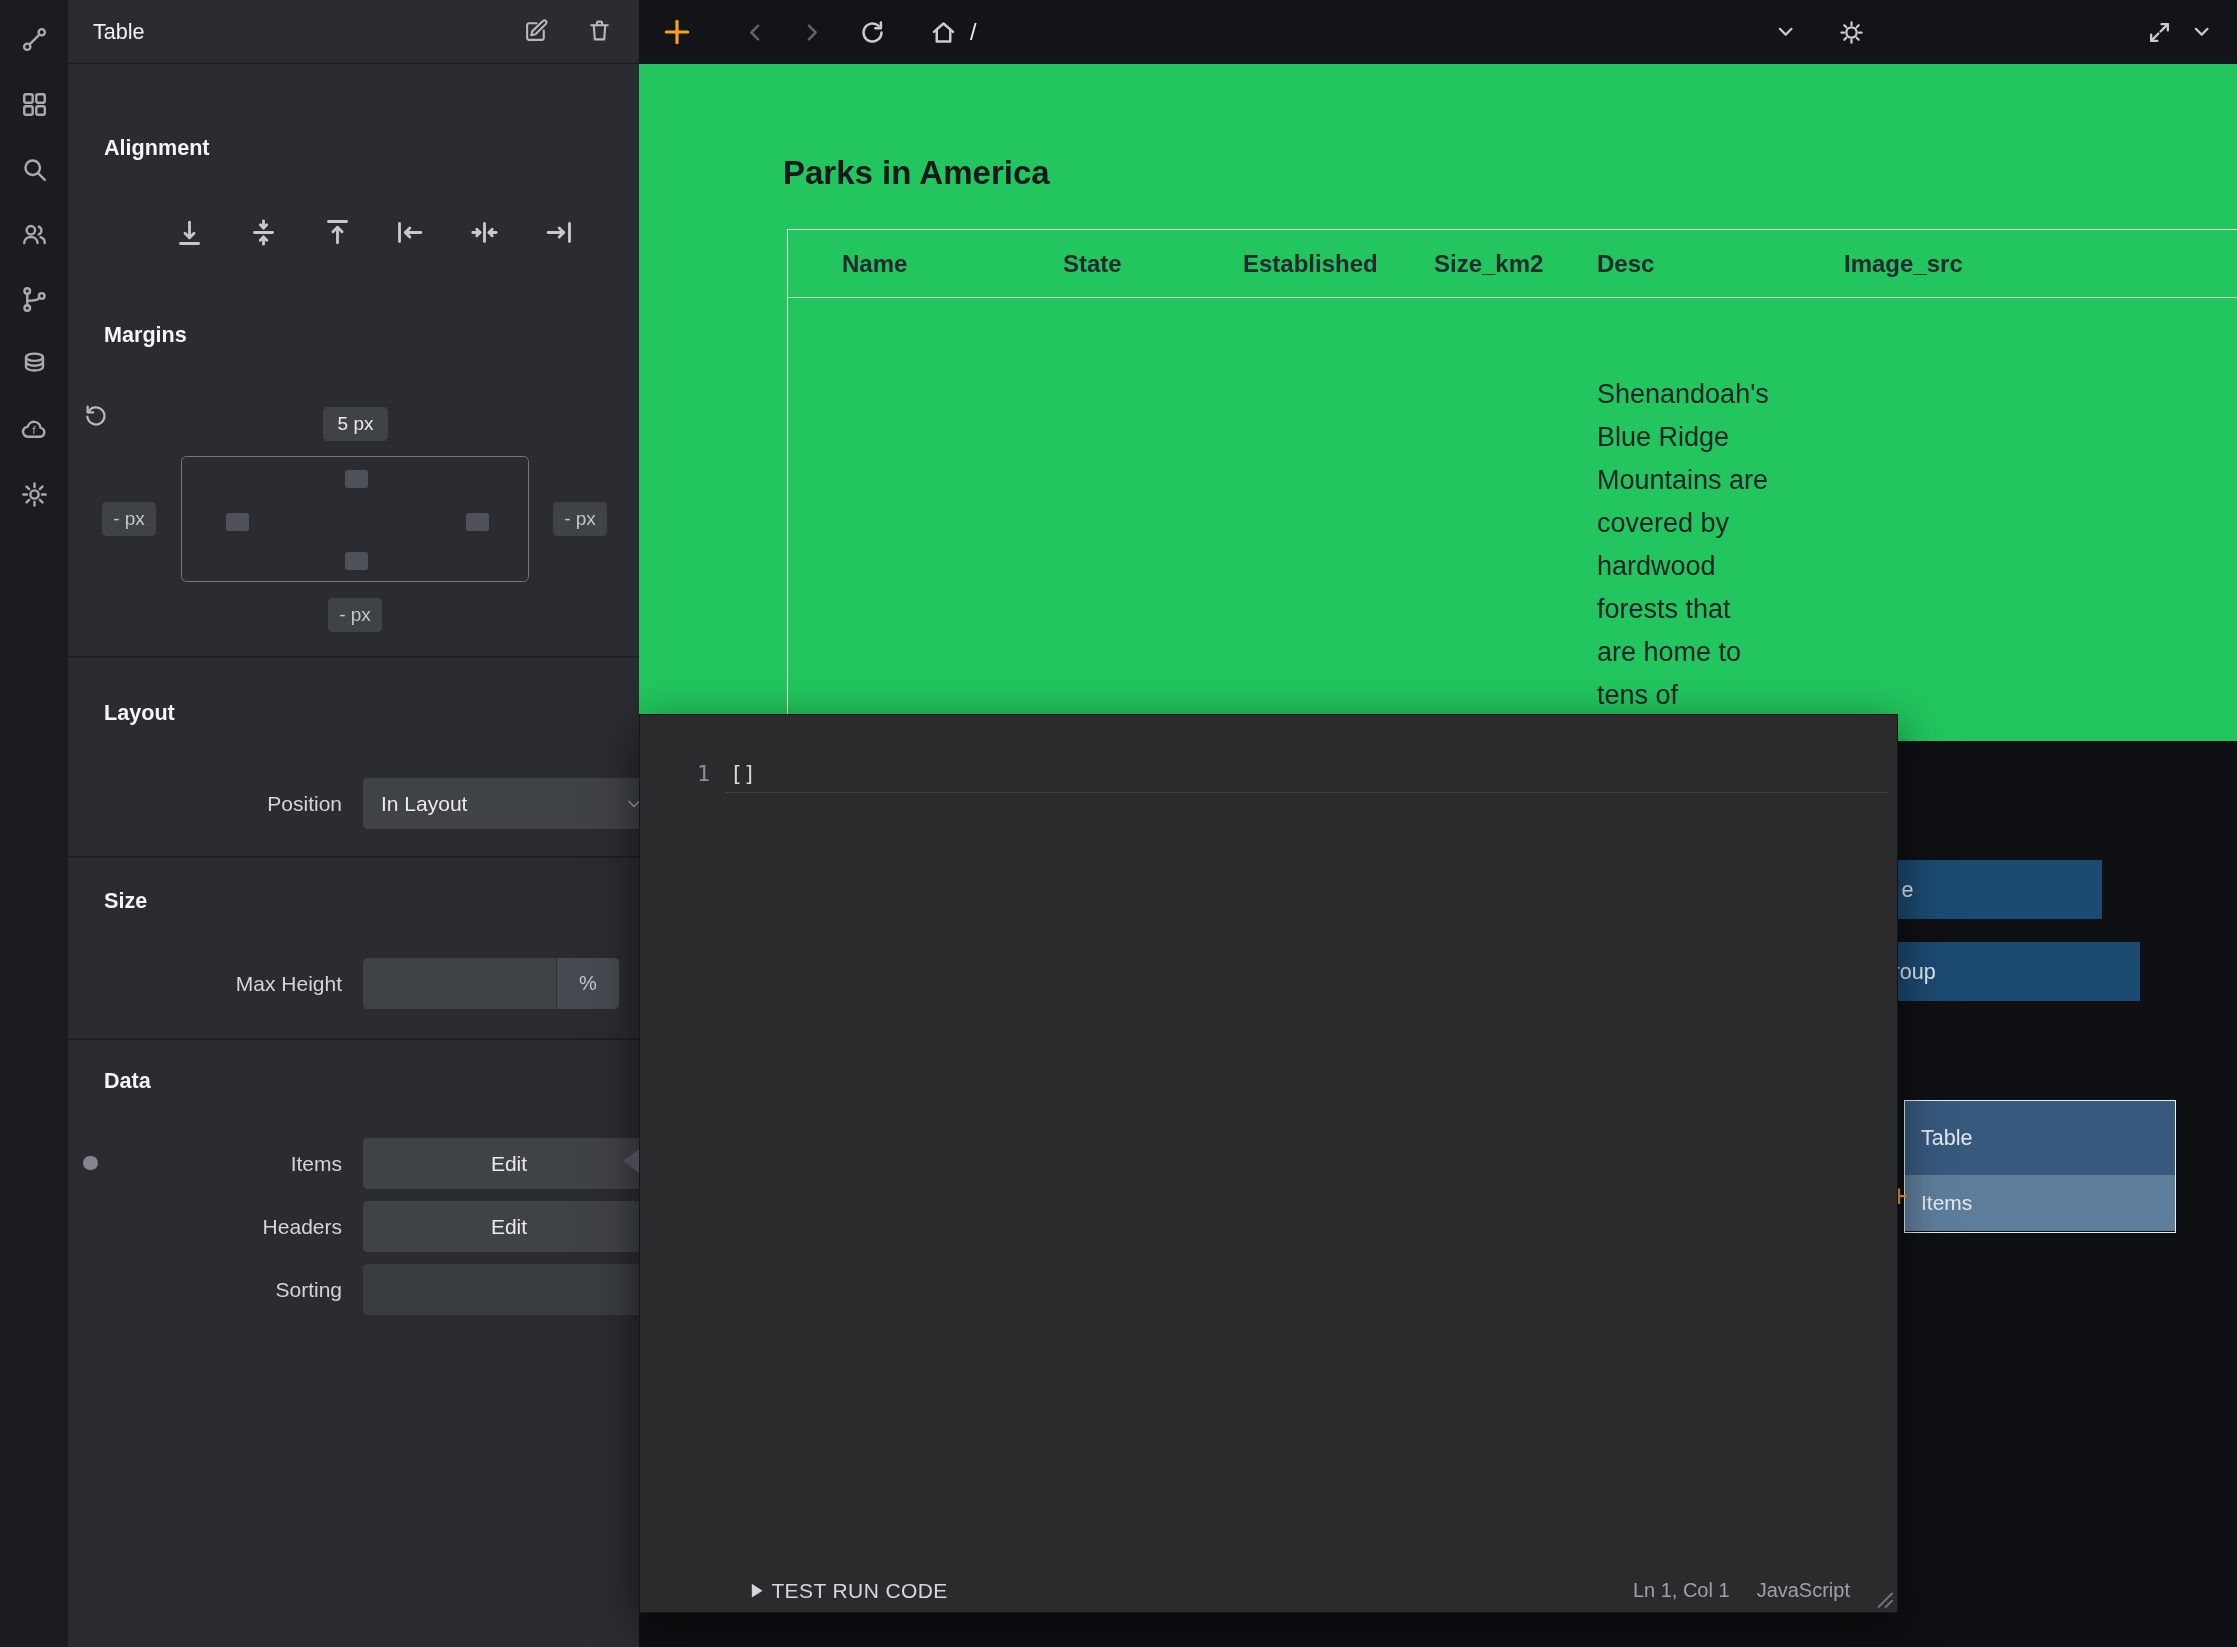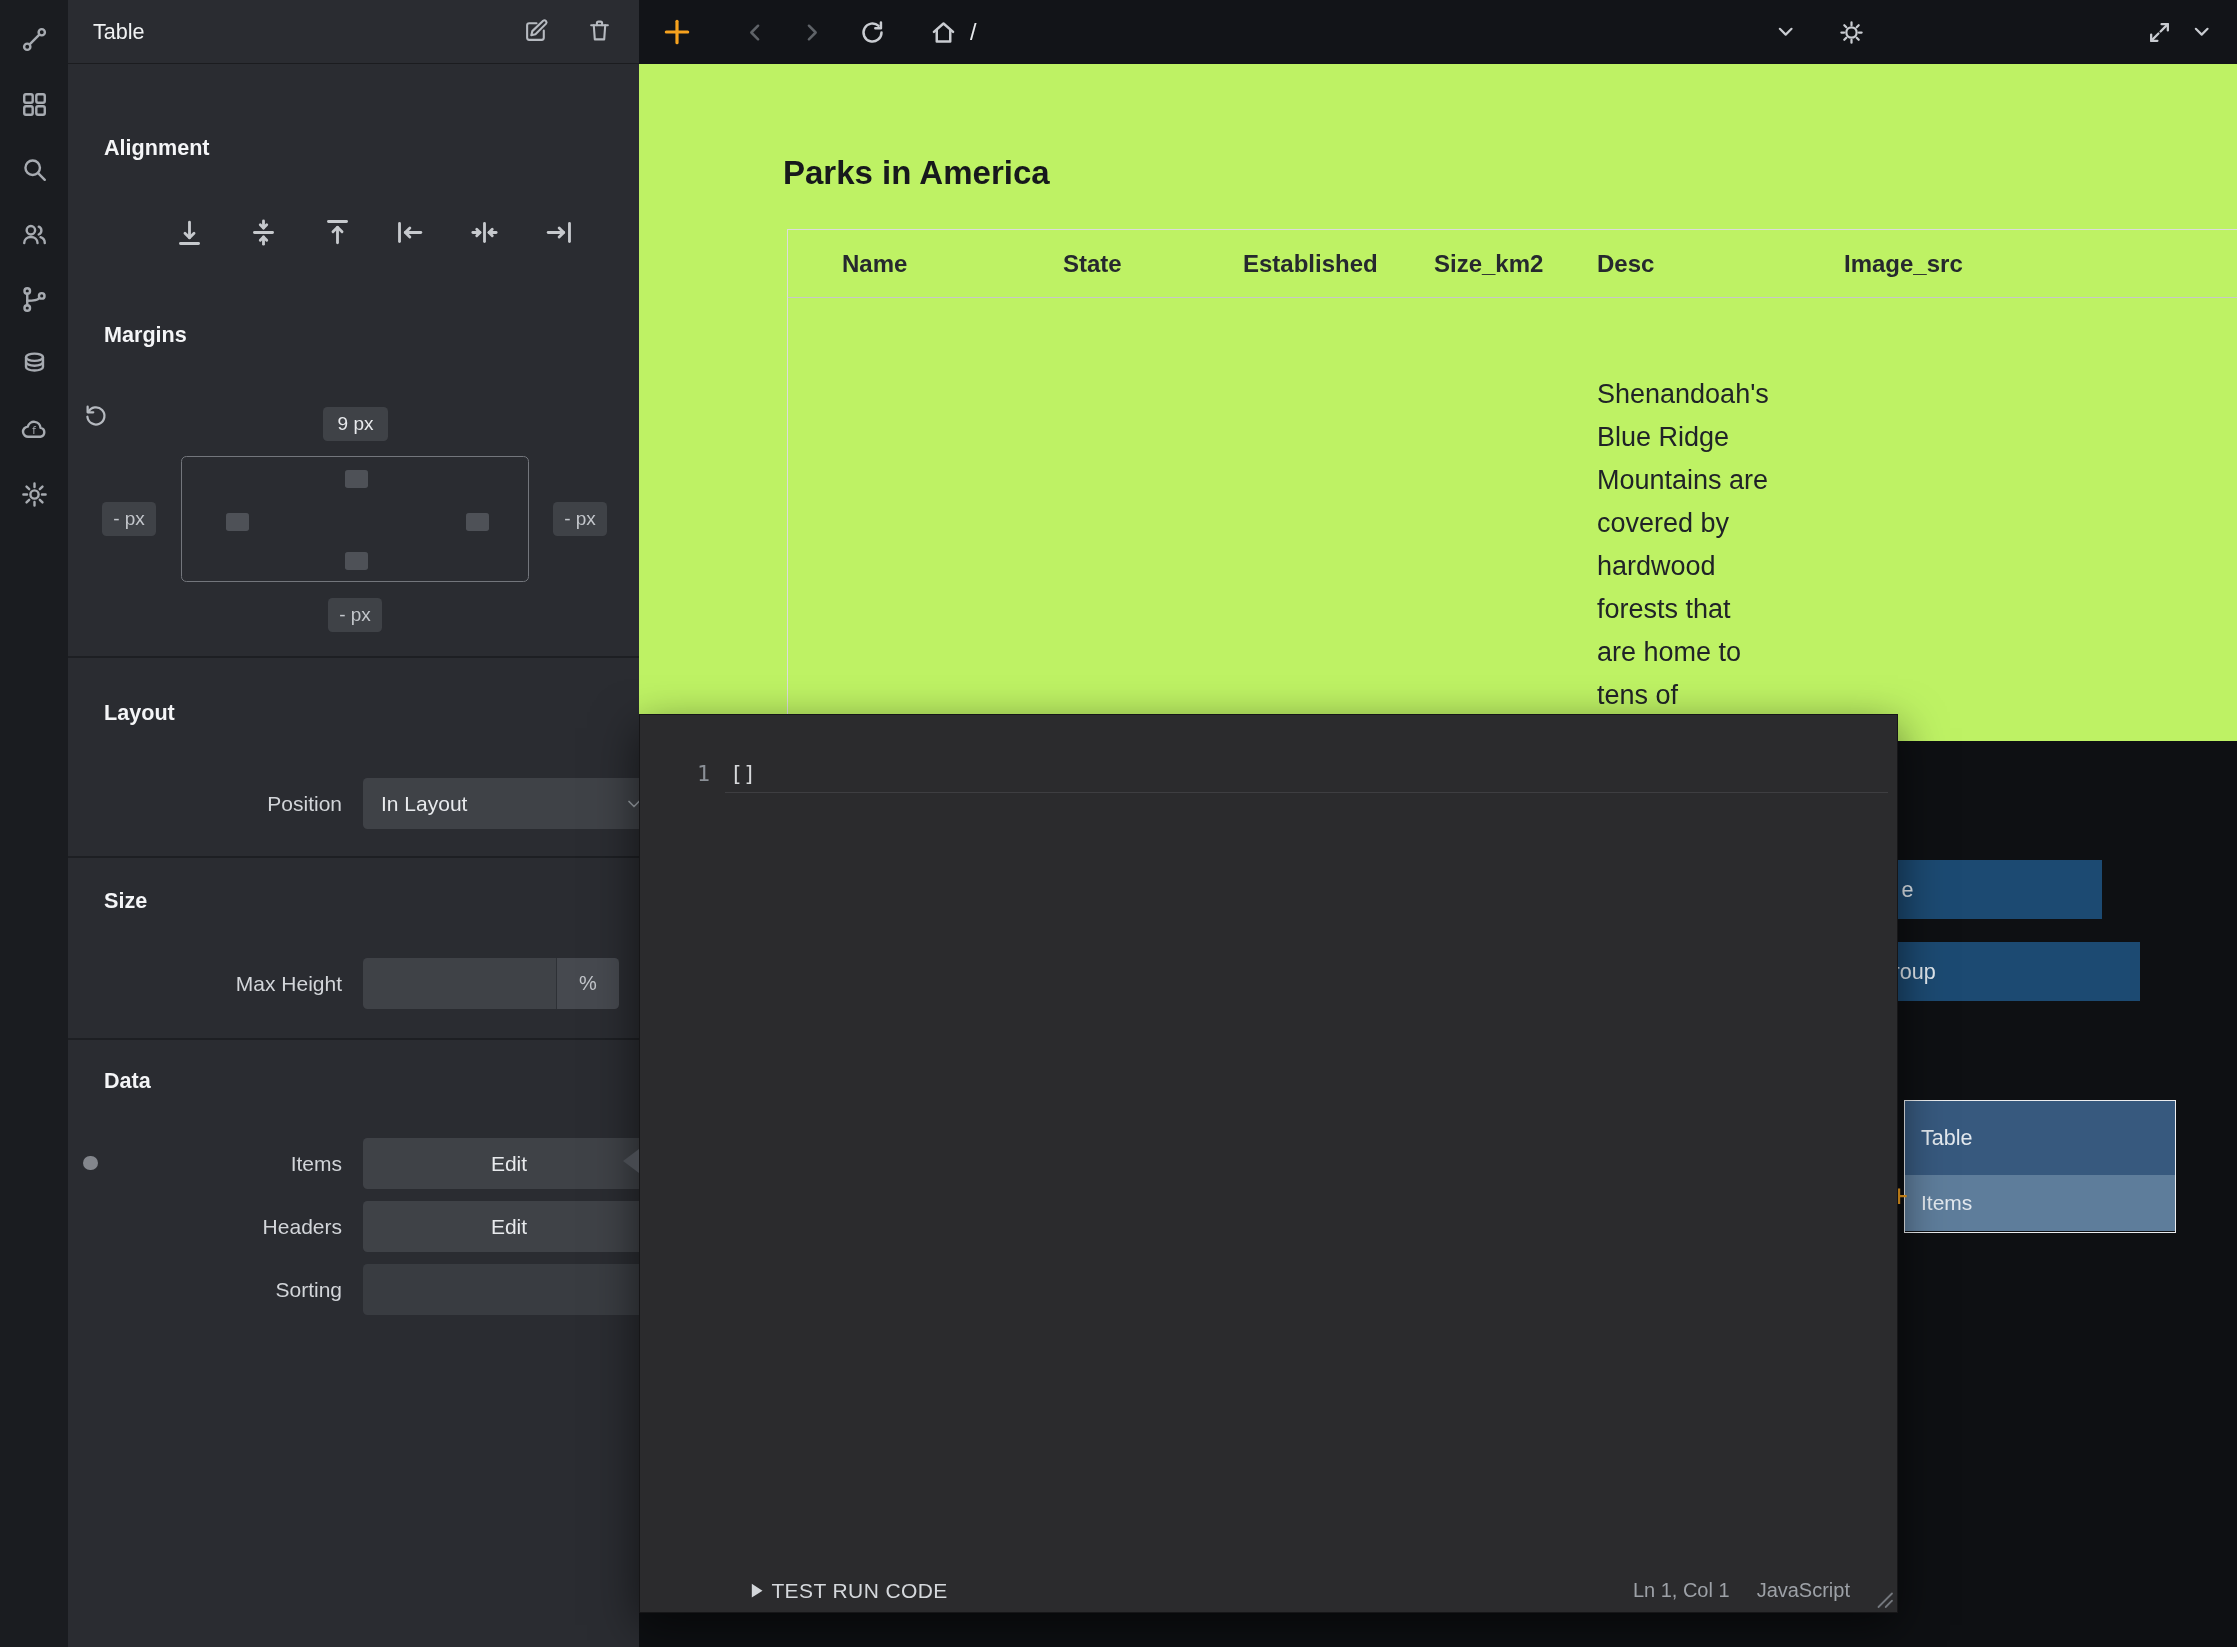--- a/index.html
+++ b/index.html
@@ -44,21 +44,21 @@
 
   
   #toolbar{position:absolute;left:639px;top:0;width:1599px;height:64px;background:#121418;z-index:15;}
   .tb-btn{position:absolute;top:0;height:64px;width:43px;display:flex;align-items:center;justify-content:center;cursor:pointer;}
   #tb-plus{color:#f6a21e;}
   .tb-dim{color:#5f6368;}
   .tb-lt{color:#c9ccd1;}
   #tb-path{position:absolute;left:331px;top:0;height:64px;display:flex;align-items:center;font-size:23.4px;color:#e8eaed;cursor:pointer;}
 
   
-  #canvas{position:absolute;left:639px;top:64px;width:1599px;height:677px;background:#bef264;overflow:hidden;z-index:5;}
+  #canvas{position:absolute;left:639px;top:64px;width:1599px;height:677px;background:#22c55e;overflow:hidden;z-index:5;}
   #app-title{position:absolute;left:144px;top:87px;font-size:33px;font-weight:bold;color:#17191c;line-height:43px;cursor:pointer;}
   #ptable{position:absolute;left:148px;top:165px;width:1530px;height:504px;border-top:0.9px solid #dcdcdc;border-left:0.9px solid #dcdcdc;cursor:pointer;}
   #ptable-head{position:absolute;left:0;top:0;width:100%;height:68px;border-bottom:0.9px solid #c8c8c8;}
   .th{position:absolute;top:20px;font-size:24px;font-weight:bold;color:#26292e;white-space:nowrap;}
   #desc-cell{position:absolute;left:809px;top:95px;width:236px;font-size:27px;line-height:43px;color:#202327;white-space:pre-line;margin-top:48px;}
 
   
   #tree{position:absolute;left:639px;top:741px;width:1599px;height:906px;background:#0e1013;z-index:10;}
   .tree-block{position:absolute;display:flex;align-items:center;overflow:hidden;cursor:pointer;}
   .tree-label{font-size:21.6px;color:#e2e8ee;white-space:nowrap;}
@@ -221,21 +221,21 @@
       </span>
     </div>
 
     <div class="sec-label" style="top:322px;">Margins</div>
     <span id="reset-btn" class="ico">
       <svg width="27" height="27" viewBox="0 0 24 24">
           <path d="M5 5v5h5"></path>
           <path d="M5.6 9.8A7.6 7.6 0 1 1 4.8 14"></path>
         </svg>
     </span>
-    <div class="badge" style="left:255px;top:407px;width:65px;height:34px;">9 px</div>
+    <div class="badge" style="left:255px;top:407px;width:65px;height:34px;">5 px</div>
     <div id="margin-box">
       <span class="mg-sq" style="left:163px;top:12.6px;"></span>
       <span class="mg-sq" style="left:44px;top:56px;"></span>
       <span class="mg-sq" style="left:284px;top:56px;"></span>
       <span class="mg-sq" style="left:163px;top:95px;"></span>
     </div>
     <div class="badge" style="left:34px;top:502px;width:54px;height:34px;color:#c3c6cb;">- px</div>
     <div class="badge" style="left:485px;top:502px;width:54px;height:34px;color:#c3c6cb;">- px</div>
     <div class="badge" style="left:260px;top:598px;width:54px;height:34px;color:#c3c6cb;">- px</div>
 

